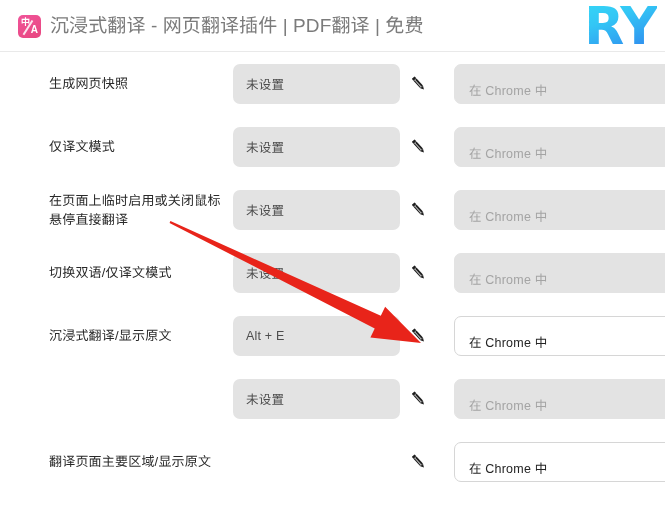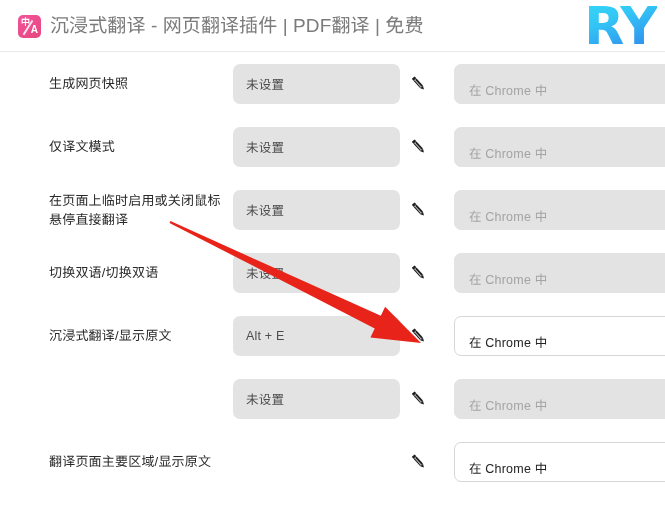--- a/index.html
+++ b/index.html
@@ -273,21 +273,21 @@
             <path d="M7.6 14.1 L11.4 14.1 L9.5 17.6 Z" fill="#1f1f1f"></path>
           </g>
         </svg>
       </div>
       <div class="scope-select disabled">
         <span class="sel-text">在 Chrome 中</span>
         <span class="caret"></span>
       </div>
     </div>
     <div class="row">
-      <div class="row-label">切换双语/切换双语</div>
+      <div class="row-label">切换双语/仅译文模式</div>
       <div class="cmd-input">未设置</div>
       <div class="pencil-btn">
         <svg width="19" height="19" viewBox="0 0 19 19" xmlns="http://www.w3.org/2000/svg">
           <g transform="rotate(-42 9.5 9.5)">
             <rect x="7.6" y="1.6" width="3.8" height="2.6" rx="0.5" fill="#1f1f1f"></rect>
             <rect x="7.6" y="4.4" width="3.8" height="9.6" fill="#1f1f1f"></rect>
             <rect x="8.7" y="4.4" width="0.9" height="9.6" fill="#ffffff" opacity="0.75"></rect>
             <path d="M7.6 14.1 L11.4 14.1 L9.5 17.6 Z" fill="#1f1f1f"></path>
           </g>
         </svg>

